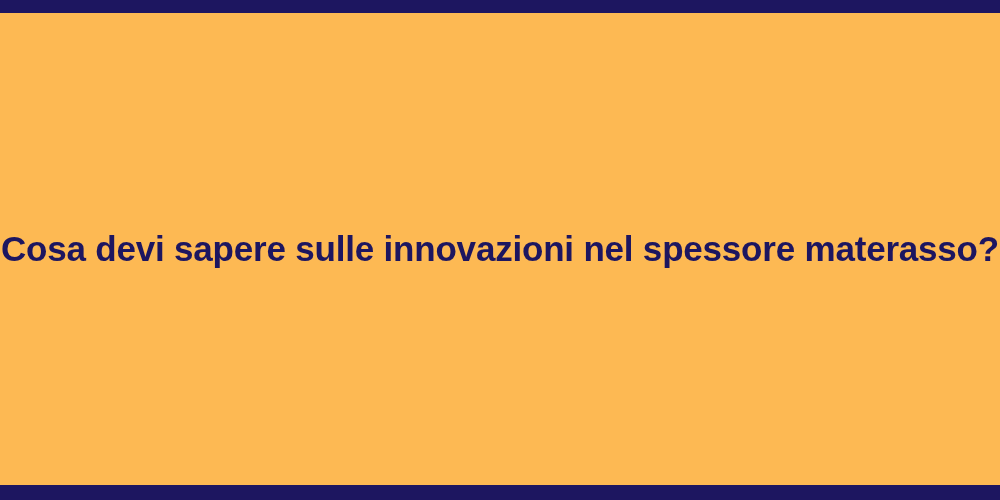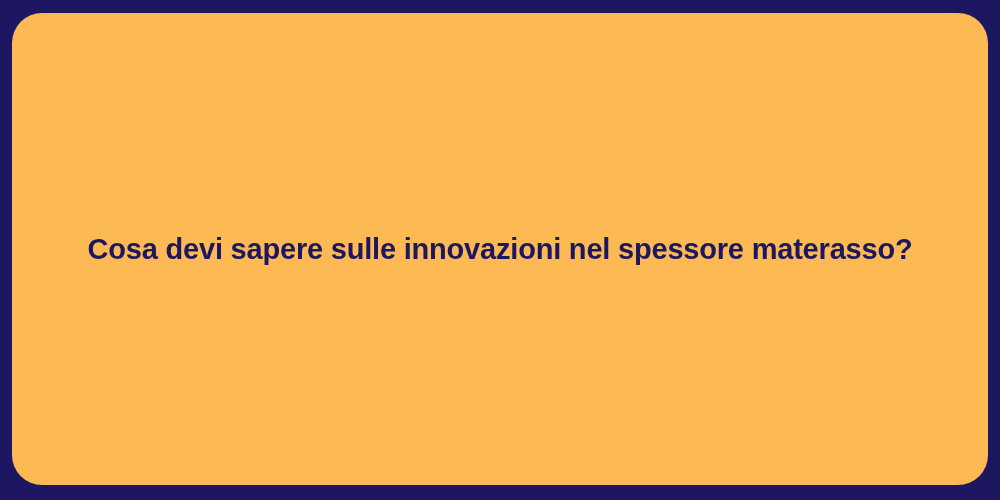--- a/index.html
+++ b/index.html
@@ -40,21 +40,21 @@
     justify-content: center;
     box-sizing: border-box;
     padding: 0 30px;
   }
 
   
   #headline {
     margin: 0;
     color: #1D1660;
     font-family: "Liberation Sans", sans-serif;
-    font-size: 29px;
+    font-size: 35px;
     font-weight: bold;
     line-height: 1.25;
     letter-spacing: -0.2px;
     text-align: center;
     white-space: nowrap;
     -webkit-font-smoothing: antialiased;
   }
 </style>
 </head>
 <body>

